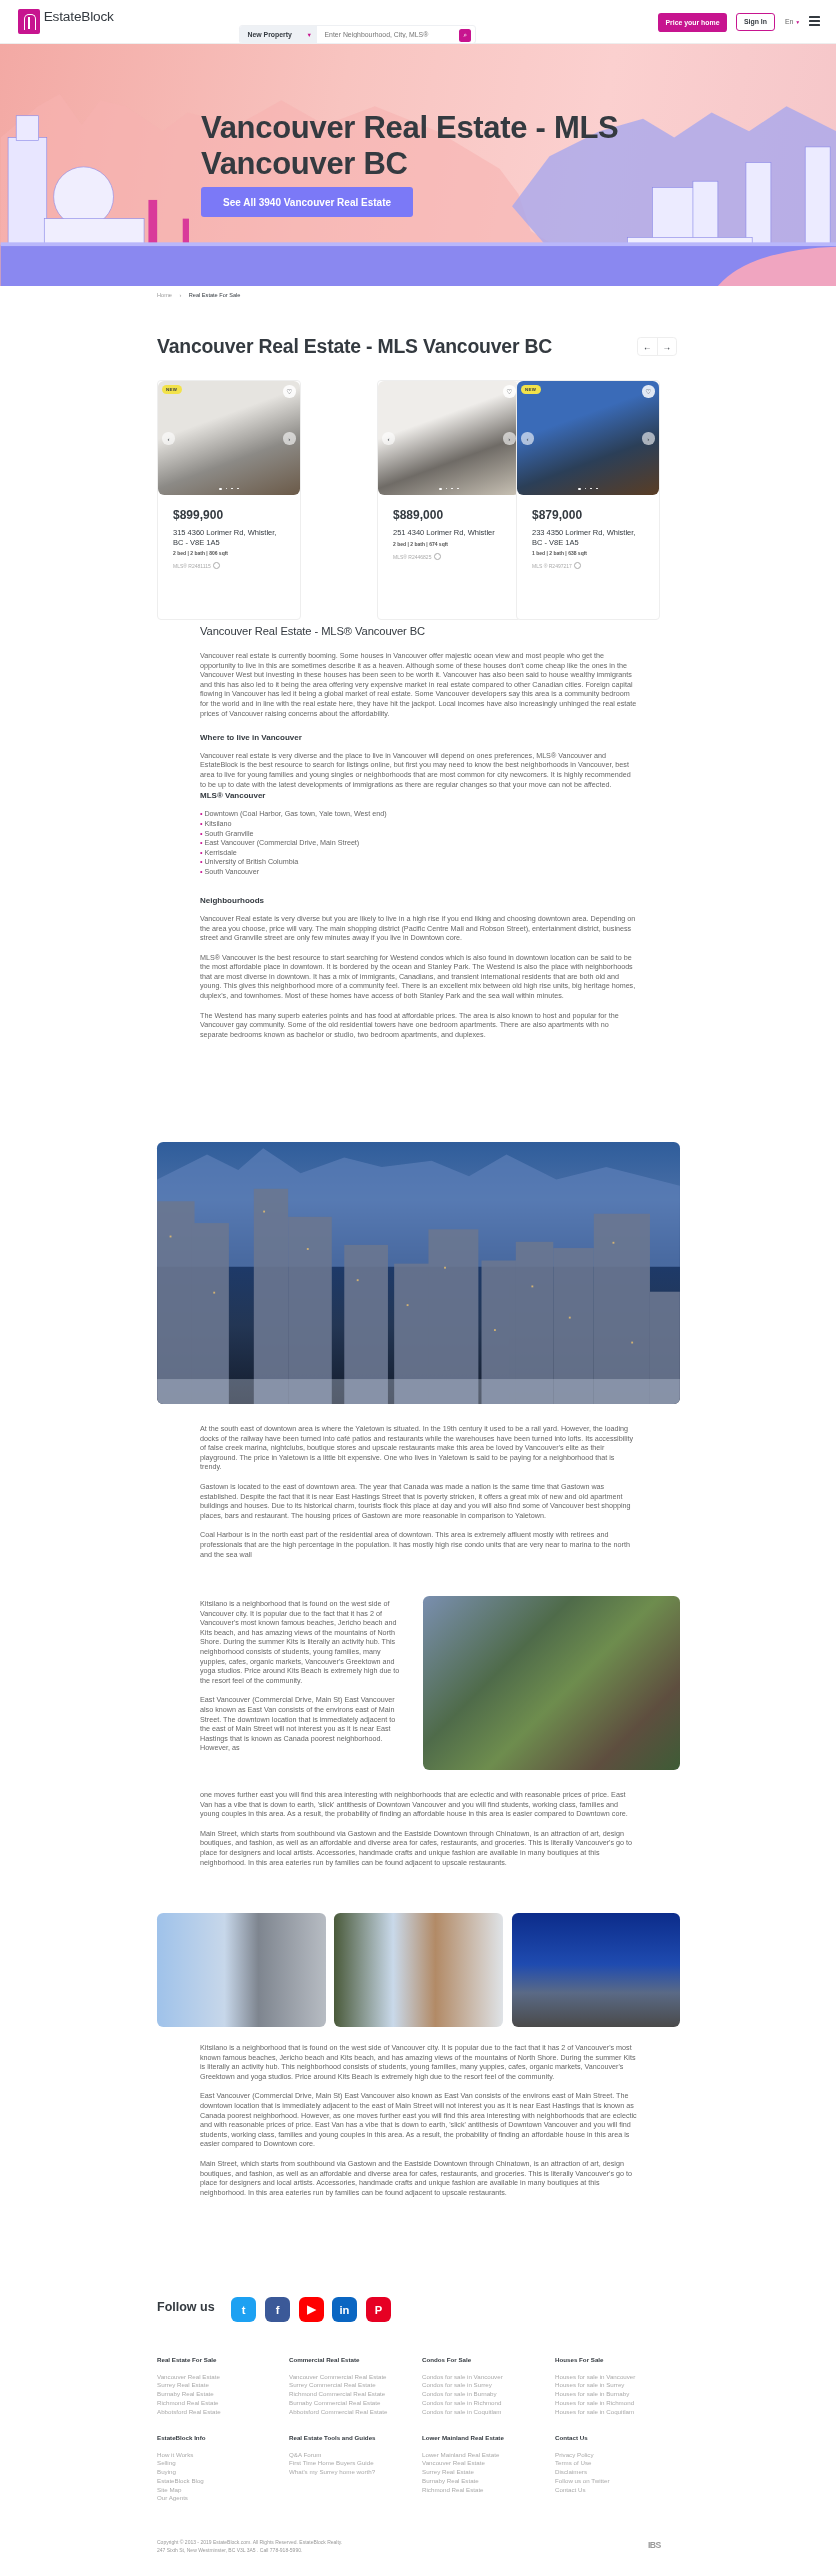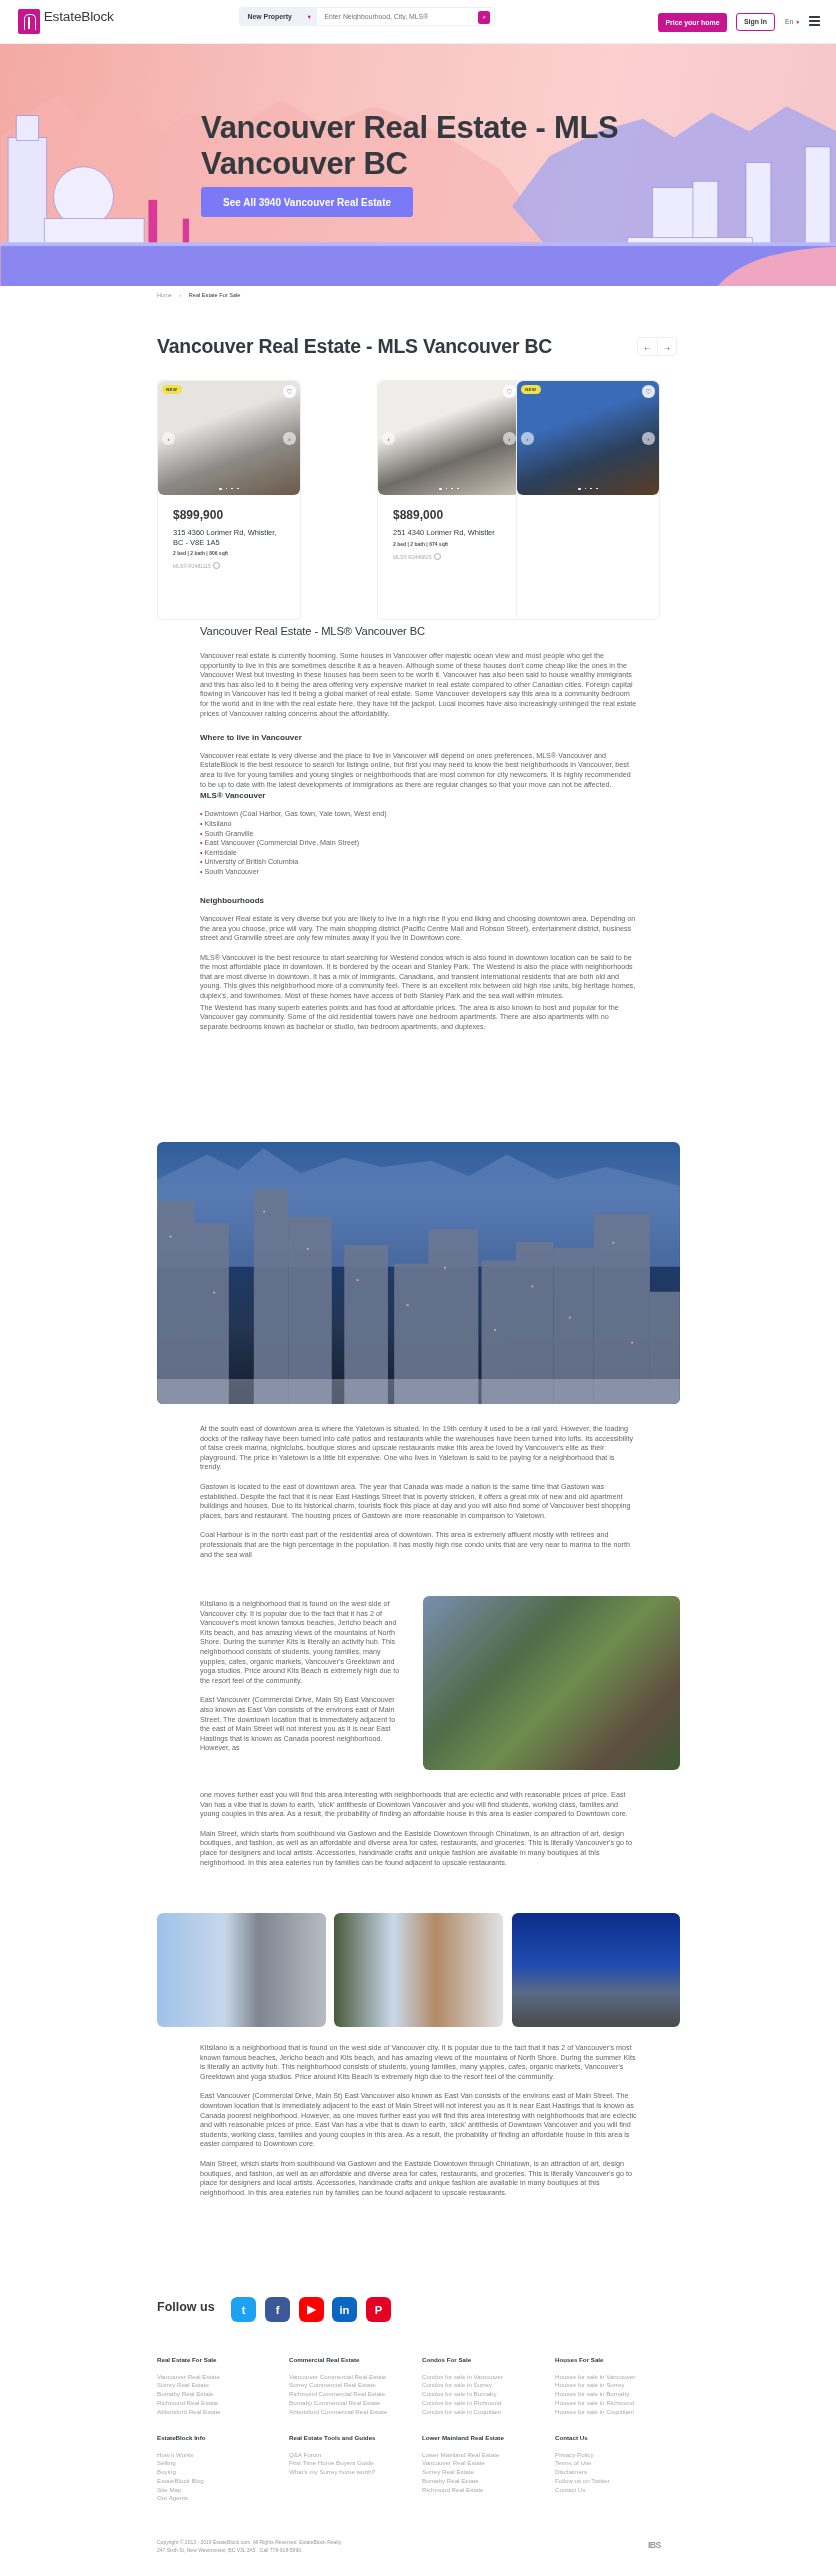--- a/index.html
+++ b/index.html
@@ -3,21 +3,21 @@
 <meta charset="utf-8">
 <style>
 *{box-sizing:border-box;margin:0;padding:0}
 body{width:837px;height:2576px;background:#fff;font-family:"Liberation Sans",sans-serif;color:#343a40;overflow:hidden;position:relative}
 .header{position:absolute;top:0;left:0;width:837px;height:44px;background:#fff;border-bottom:0.6px solid #eee;display:flex;align-items:center}
 .logo{position:absolute;left:17.5px;top:8.7px;display:flex;align-items:flex-start}
 .logo-mark{width:22.5px;height:25px;background:#c7148f;border-radius:1.9px;position:relative}
 .logo-mark:before{content:"";position:absolute;left:6.2px;top:5px;width:10px;height:15px;border:1.9px solid #fff;border-bottom:none;border-radius:5px 5px 0 0}
 .logo-mark:after{content:"";position:absolute;left:10px;top:8.7px;width:2.5px;height:11.2px;background:#fff}
 .logo-text{font-size:13.7px;color:#343a40;margin-left:3.7px;letter-spacing:-0.2px}
-.search{position:absolute;left:239px;top:7px;width:256px;height:19.4px;border:0.6px solid #eef0f3;border-radius:3.1px;display:flex;overflow:hidden}
+.search{position:absolute;left:239px;top:25px;width:237px;height:19.4px;border:0.6px solid #eef0f3;border-radius:3.1px;display:flex;overflow:hidden}
 .search-sel{width:77px;background:#eef1f5;display:flex;align-items:center;justify-content:space-between;padding:0 5px 0 7.5px;font-size:6.9px;font-weight:bold;color:#343a40}
 .search-sel .chev{color:#c7148f;font-size:5.6px}
 .search-in{flex:1;border:none;padding:0 7.5px;font-size:6.9px;color:#999;outline:none;background:#fff;font-family:"Liberation Sans",sans-serif}
 .search-btn{width:12.5px;height:12.5px;margin:3.1px 3.7px;background:#c7148f;border-radius:2.5px;color:#fff;font-size:6.9px;display:flex;align-items:center;justify-content:center}
 .btn-price{position:absolute;left:658px;top:12.5px;width:69px;height:19px;background:#c7148f;color:#fff;border-radius:3.1px;font-size:6.9px;font-weight:bold;display:flex;align-items:center;justify-content:center}
 .btn-sign{position:absolute;left:736px;top:13px;width:39px;height:17.5px;border:1.2px solid #c7148f;border-radius:3.1px;font-size:6.9px;font-weight:bold;display:flex;align-items:center;justify-content:center;color:#343a40}
 .lang{position:absolute;left:785px;top:17.5px;font-size:6.9px;color:#666}
 .lang span{color:#c7148f;font-size:5px}
 .burger{position:absolute;left:809px;top:16px;width:10.6px;height:10px;display:flex;flex-direction:column;justify-content:space-between}
 .burger i{display:block;height:1.9px;background:#343a40;border-radius:0.6px}
@@ -176,20 +176,29 @@
       <span class="heart">♡</span>
       <span class="nav-l">‹</span>
       <span class="nav-r">›</span>
       <div class="dots">
           <i></i>
           <i></i>
           <i></i>
           <i></i>
         </div>
     </div>
+    <div class="card-body">
+      <div class="price">$879,000</div>
+      <div class="addr">233 4350 Lorimer Rd, Whistler, BC - V8E 1A5</div>
+      <div class="specs">1 bed | 2 bath | 638 sqft</div>
+      <div class="mls">
+          <span>MLS ® R2497217</span>
+          <span class="mls-ico"></span>
+        </div>
+    </div>
     </div>
   </div>
 
 <div class="content" style="top:627px">
   <h2>Vancouver Real Estate - MLS® Vancouver BC</h2>
   <p style="margin-top:14.4px">Vancouver real estate is currently booming. Some houses in Vancouver offer majestic ocean view and most people who get the opportunity to live in this are sometimes describe it as a heaven. Although some of these houses don't come cheap like the ones in the Vancouver West but investing in these houses has been seen to be worth it. Vancouver has also been said to house wealthy immigrants and this has also led to it being the area offering very expensive market in real estate compared to other Canadian cities. Foreign capital flowing in Vancouver has led it being a global market of real estate. Some Vancouver developers say this area is a community bedroom for the world and in line with the real estate here, they have hit the jackpot. Local incomes have also increasingly unhinged the real estate prices of Vancouver raising concerns about the affordability.</p>
   <h3 style="margin-top:14.4px">Where to live in Vancouver</h3>
   <p style="margin-top:8.7px">Vancouver real estate is very diverse and the place to live in Vancouver will depend on ones preferences, MLS® Vancouver and EstateBlock is the best resource to search for listings online, but first you may need to know the best neighborhoods in Vancouver, best area to live for young families and young singles or neighborhoods that are most common for city newcomers. It is highly recommended to be up to date with the latest developments of immigrations as there are regular changes so that your move can not be affected.</p>
   <h3 style="margin-top:2px">MLS® Vancouver</h3>
   <ul class="bullets" id="mls-list" style="margin-top:8.7px">
@@ -197,21 +206,21 @@
       <li>Kitsilano</li>
       <li>South Granville</li>
       <li>East Vancouver (Commercial Drive, Main Street)</li>
       <li>Kerrisdale</li>
       <li>University of British Columbia</li>
       <li>South Vancouver</li>
     </ul>
   <h3 style="margin-top:19px">Neighbourhoods</h3>
   <p style="margin-top:8.7px">Vancouver Real estate is very diverse but you are likely to live in a high rise if you end liking and choosing downtown area. Depending on the area you choose, price will vary. The main shopping district (Pacific Centre Mall and Robson Street), entertainment district, business street and Granville street are only few minutes away if you live in Downtown core.</p>
   <p style="margin-top:10px">MLS® Vancouver is the best resource to start searching for Westend condos which is also found in downtown location can be said to be the most affordable place in downtown. It is bordered by the ocean and Stanley Park. The Westend is also the place with neighborhoods that are most diverse in downtown. It has a mix of immigrants, Canadians, and transient international residents that are both old and young. This gives this neighborhood more of a community feel. There is an excellent mix between old high rise units, big heritage homes, duplex's, and townhomes. Most of these homes have access of both Stanley Park and the sea wall within minutes.</p>
-  <p style="margin-top:2px">The Westend has many superb eateries points and has food at affordable prices. The area is also known to host and popular for the Vancouver gay community. Some of the old residential towers have one bedroom apartments. There are also apartments with no separate bedrooms known as bachelor or studio, two bedroom apartments, and duplexes.</p>
+  <p style="margin-top:10px">The Westend has many superb eateries points and has food at affordable prices. The area is also known to host and popular for the Vancouver gay community. Some of the old residential towers have one bedroom apartments. There are also apartments with no separate bedrooms known as bachelor or studio, two bedroom apartments, and duplexes.</p>
 </div>
 
 <div class="photo" style="left:157px;top:1142px;width:523px;height:262px;background:linear-gradient(180deg,#2f5d9b 0%,#4a6fa6 22%,#1d3a6b 45%,#233654 70%,#141c2c 100%)">
   <svg width="523" height="262" viewBox="0 0 838 420">
     <polygon points="0,60 80,20 130,45 170,10 230,50 300,25 360,40 440,30 500,55 560,20 640,60 720,40 838,70 838,200 0,200" fill="#5d7fb8" opacity="0.7"></polygon>
     <g fill="#6b7791" opacity="0.9">
       <rect x="0" y="95" width="60" height="325"></rect>
         <rect x="55" y="130" width="60" height="290"></rect>
         <rect x="155" y="75" width="55" height="345"></rect>
         <rect x="210" y="120" width="70" height="300"></rect>

